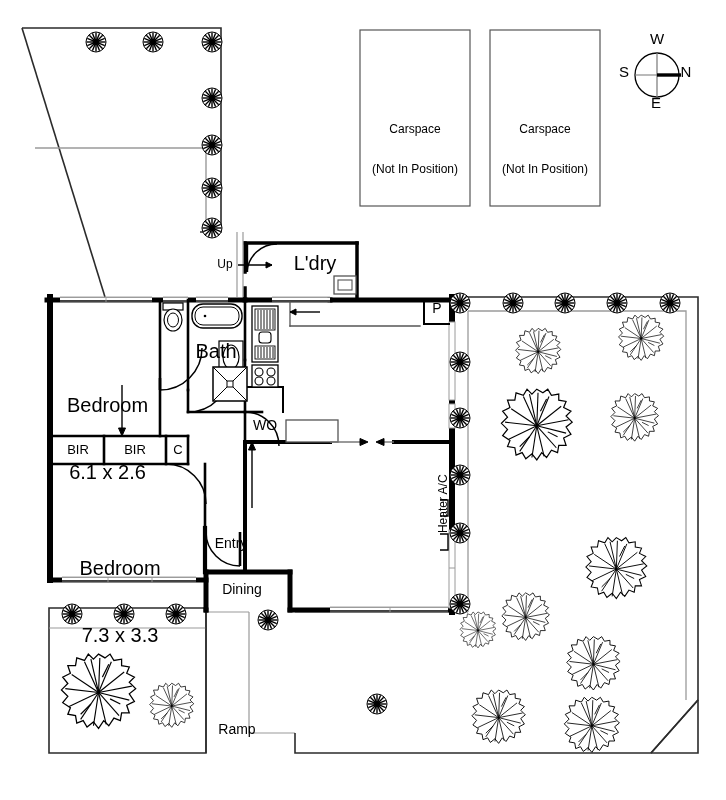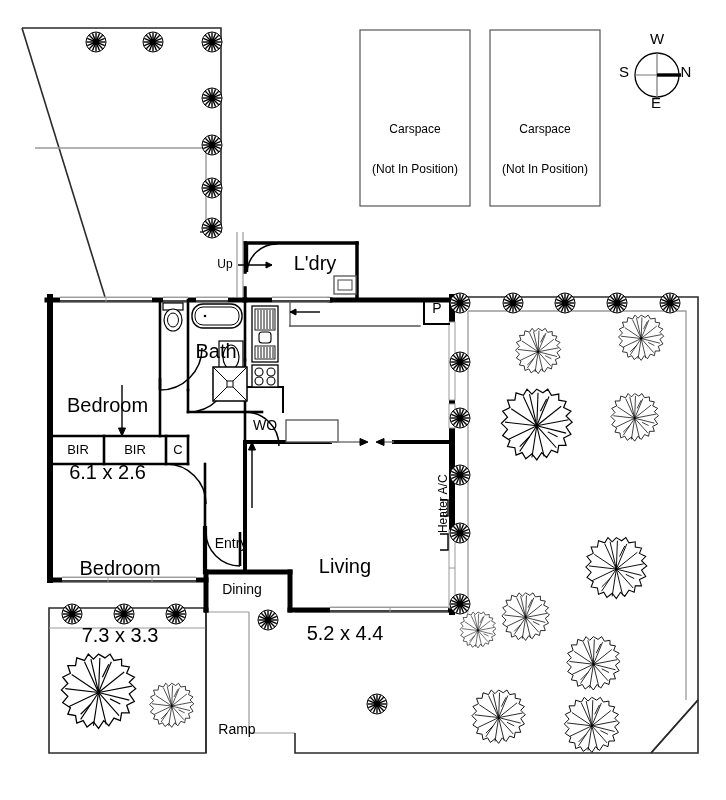--- a/index.html
+++ b/index.html
@@ -360,24 +360,20 @@
 <div class="lbl room" style="left:60px;top:512px;width:120px;">
   <div>Bedroom</div>
   <div>7.3 x 3.3</div>
 </div>
 
 <div class="lbl room" style="left:190px;top:340px;width:52px;">Bath</div>
 
 <div class="lbl room" style="left:287px;top:252px;width:56px;">L'dry</div>
 
 
-<div class="lbl room" style="left:300px;top:510px;width:90px;">
-  <div>Living</div>
-  <div>5.2 x 4.4</div>
-</div>
 
 <div class="lbl room-sm" style="left:206px;top:516px;width:50px;margin-top:20px;">Entry</div>
 
 <div class="lbl room-sm" style="left:213px;top:582px;width:58px;">Dining</div>
 
 <div class="lbl tiny" style="left:214px;top:258px;width:22px;">Up</div>
 
 <div class="lbl" style="left:428px;top:301px;width:18px;font-size:14px;">P</div>
 
 <div class="lbl" style="left:250px;top:390px;width:30px;font-size:14px;margin-top:28px;">WO</div>

